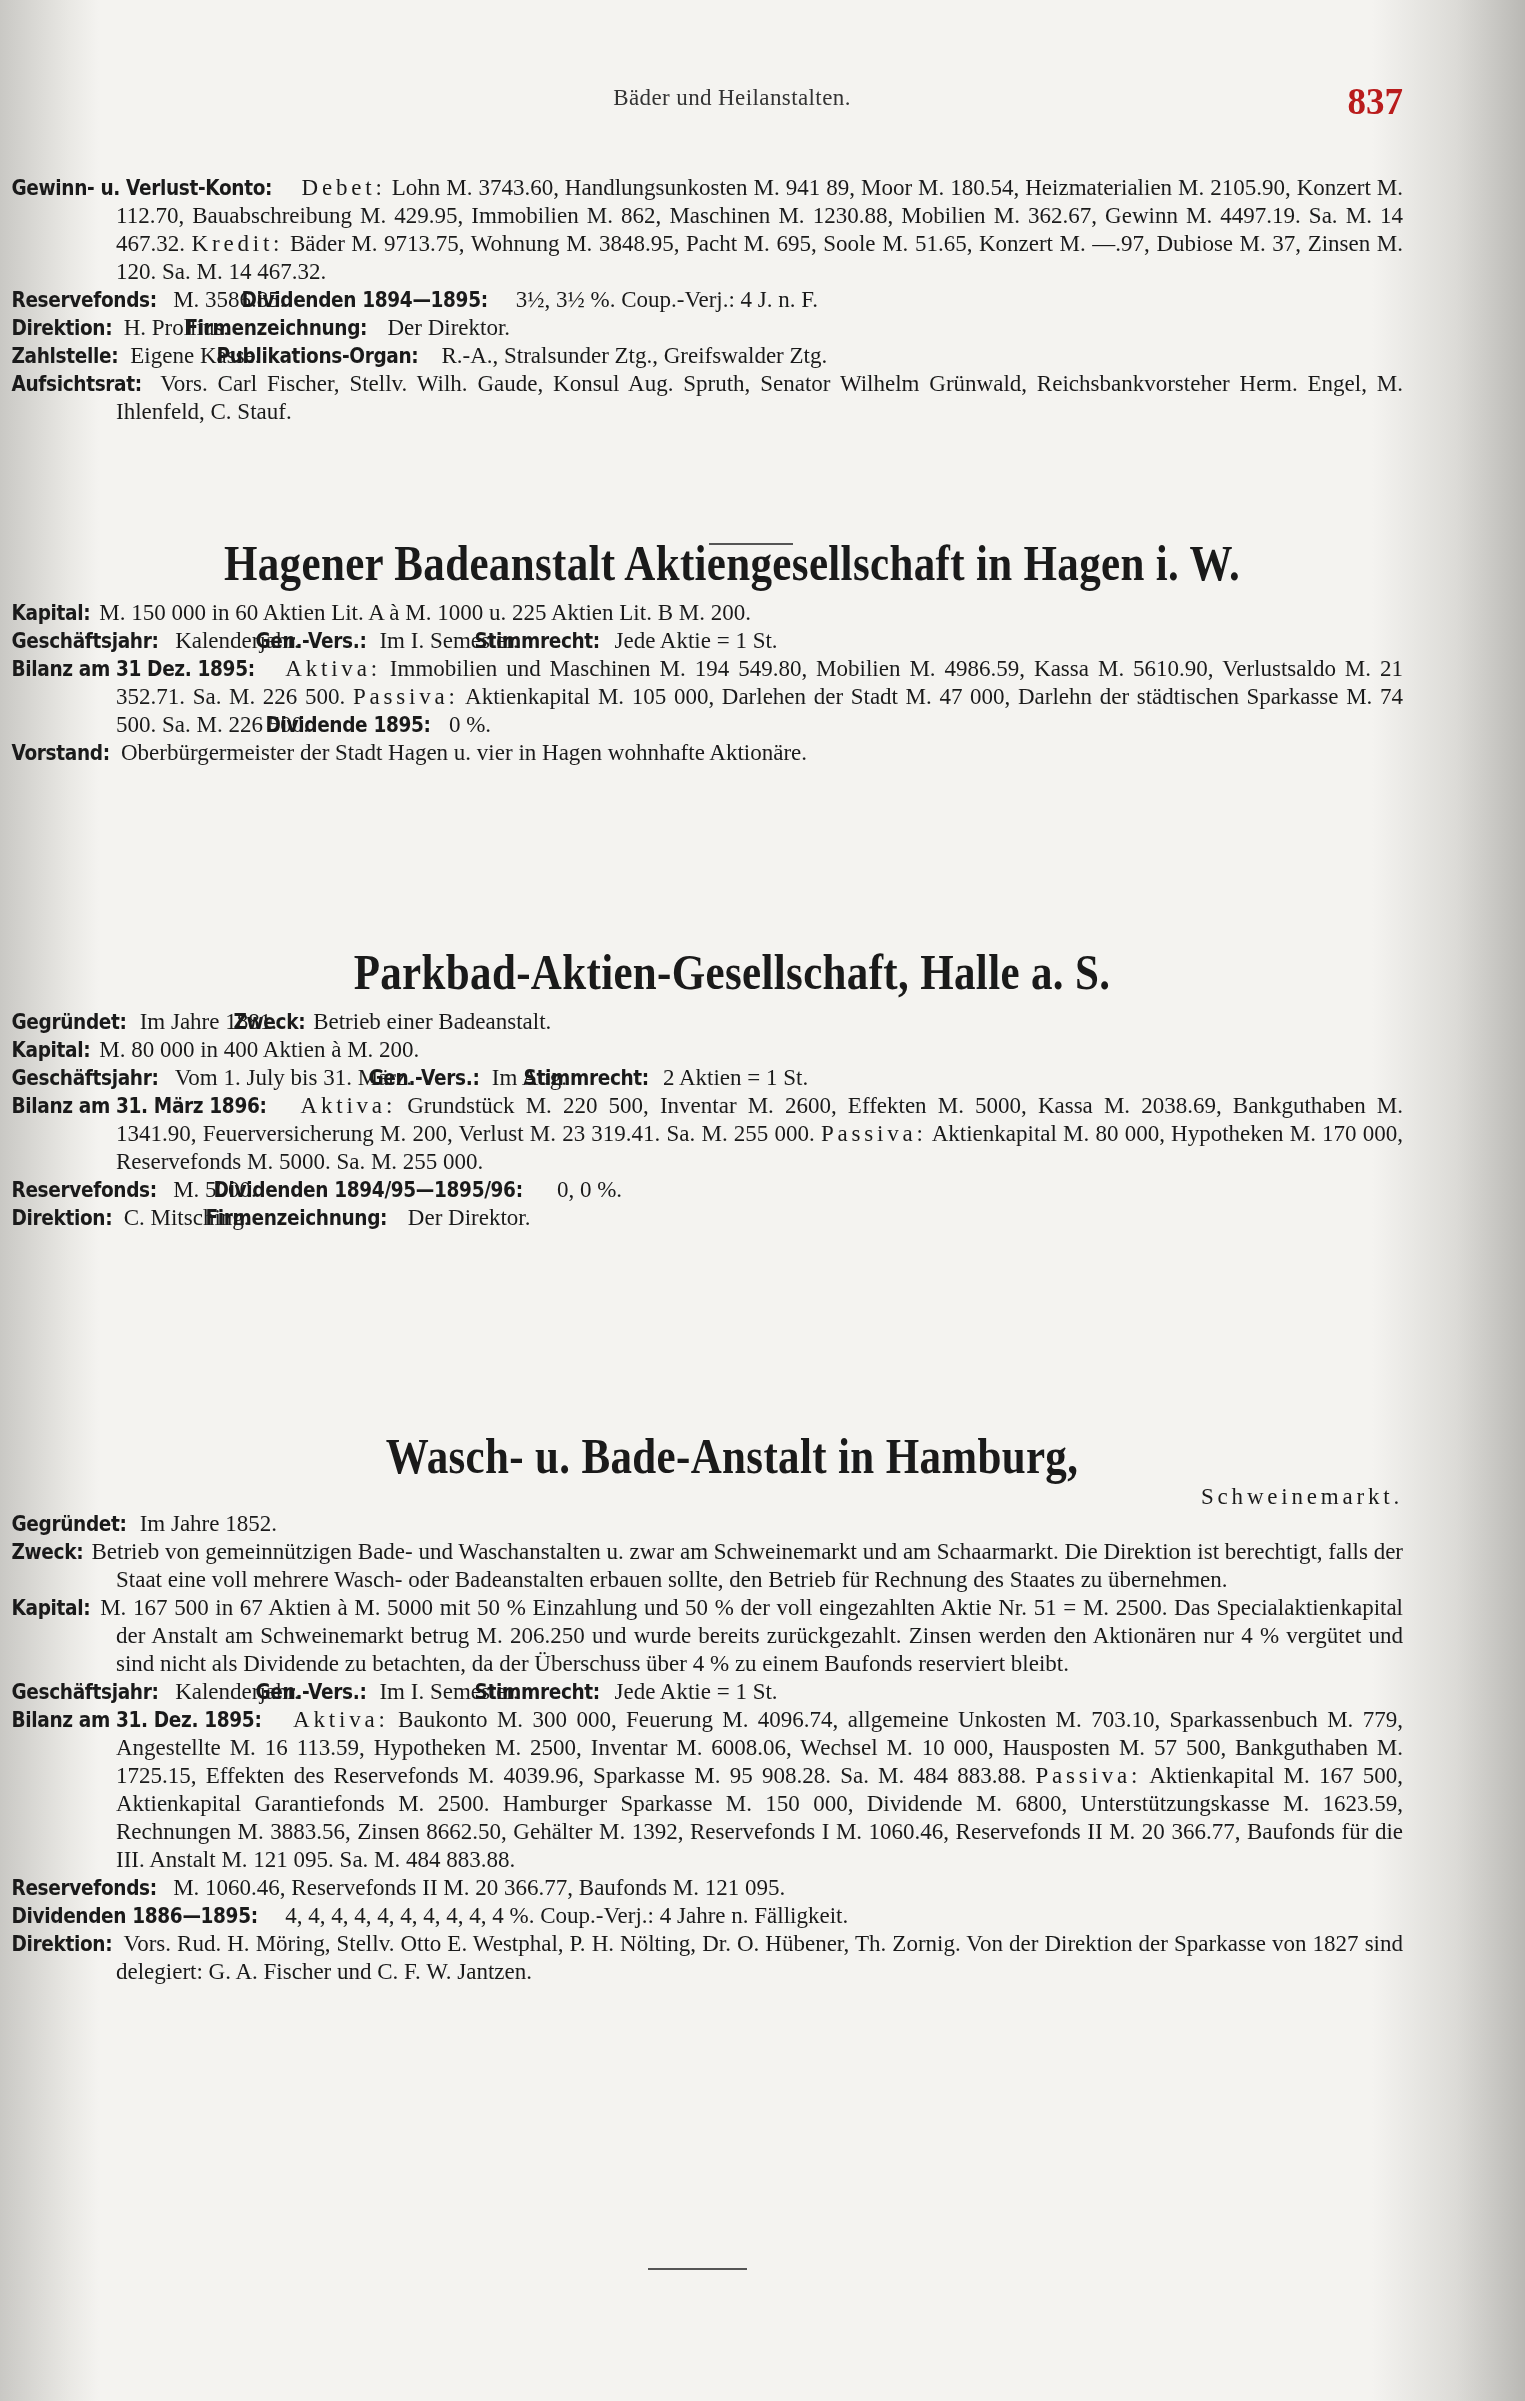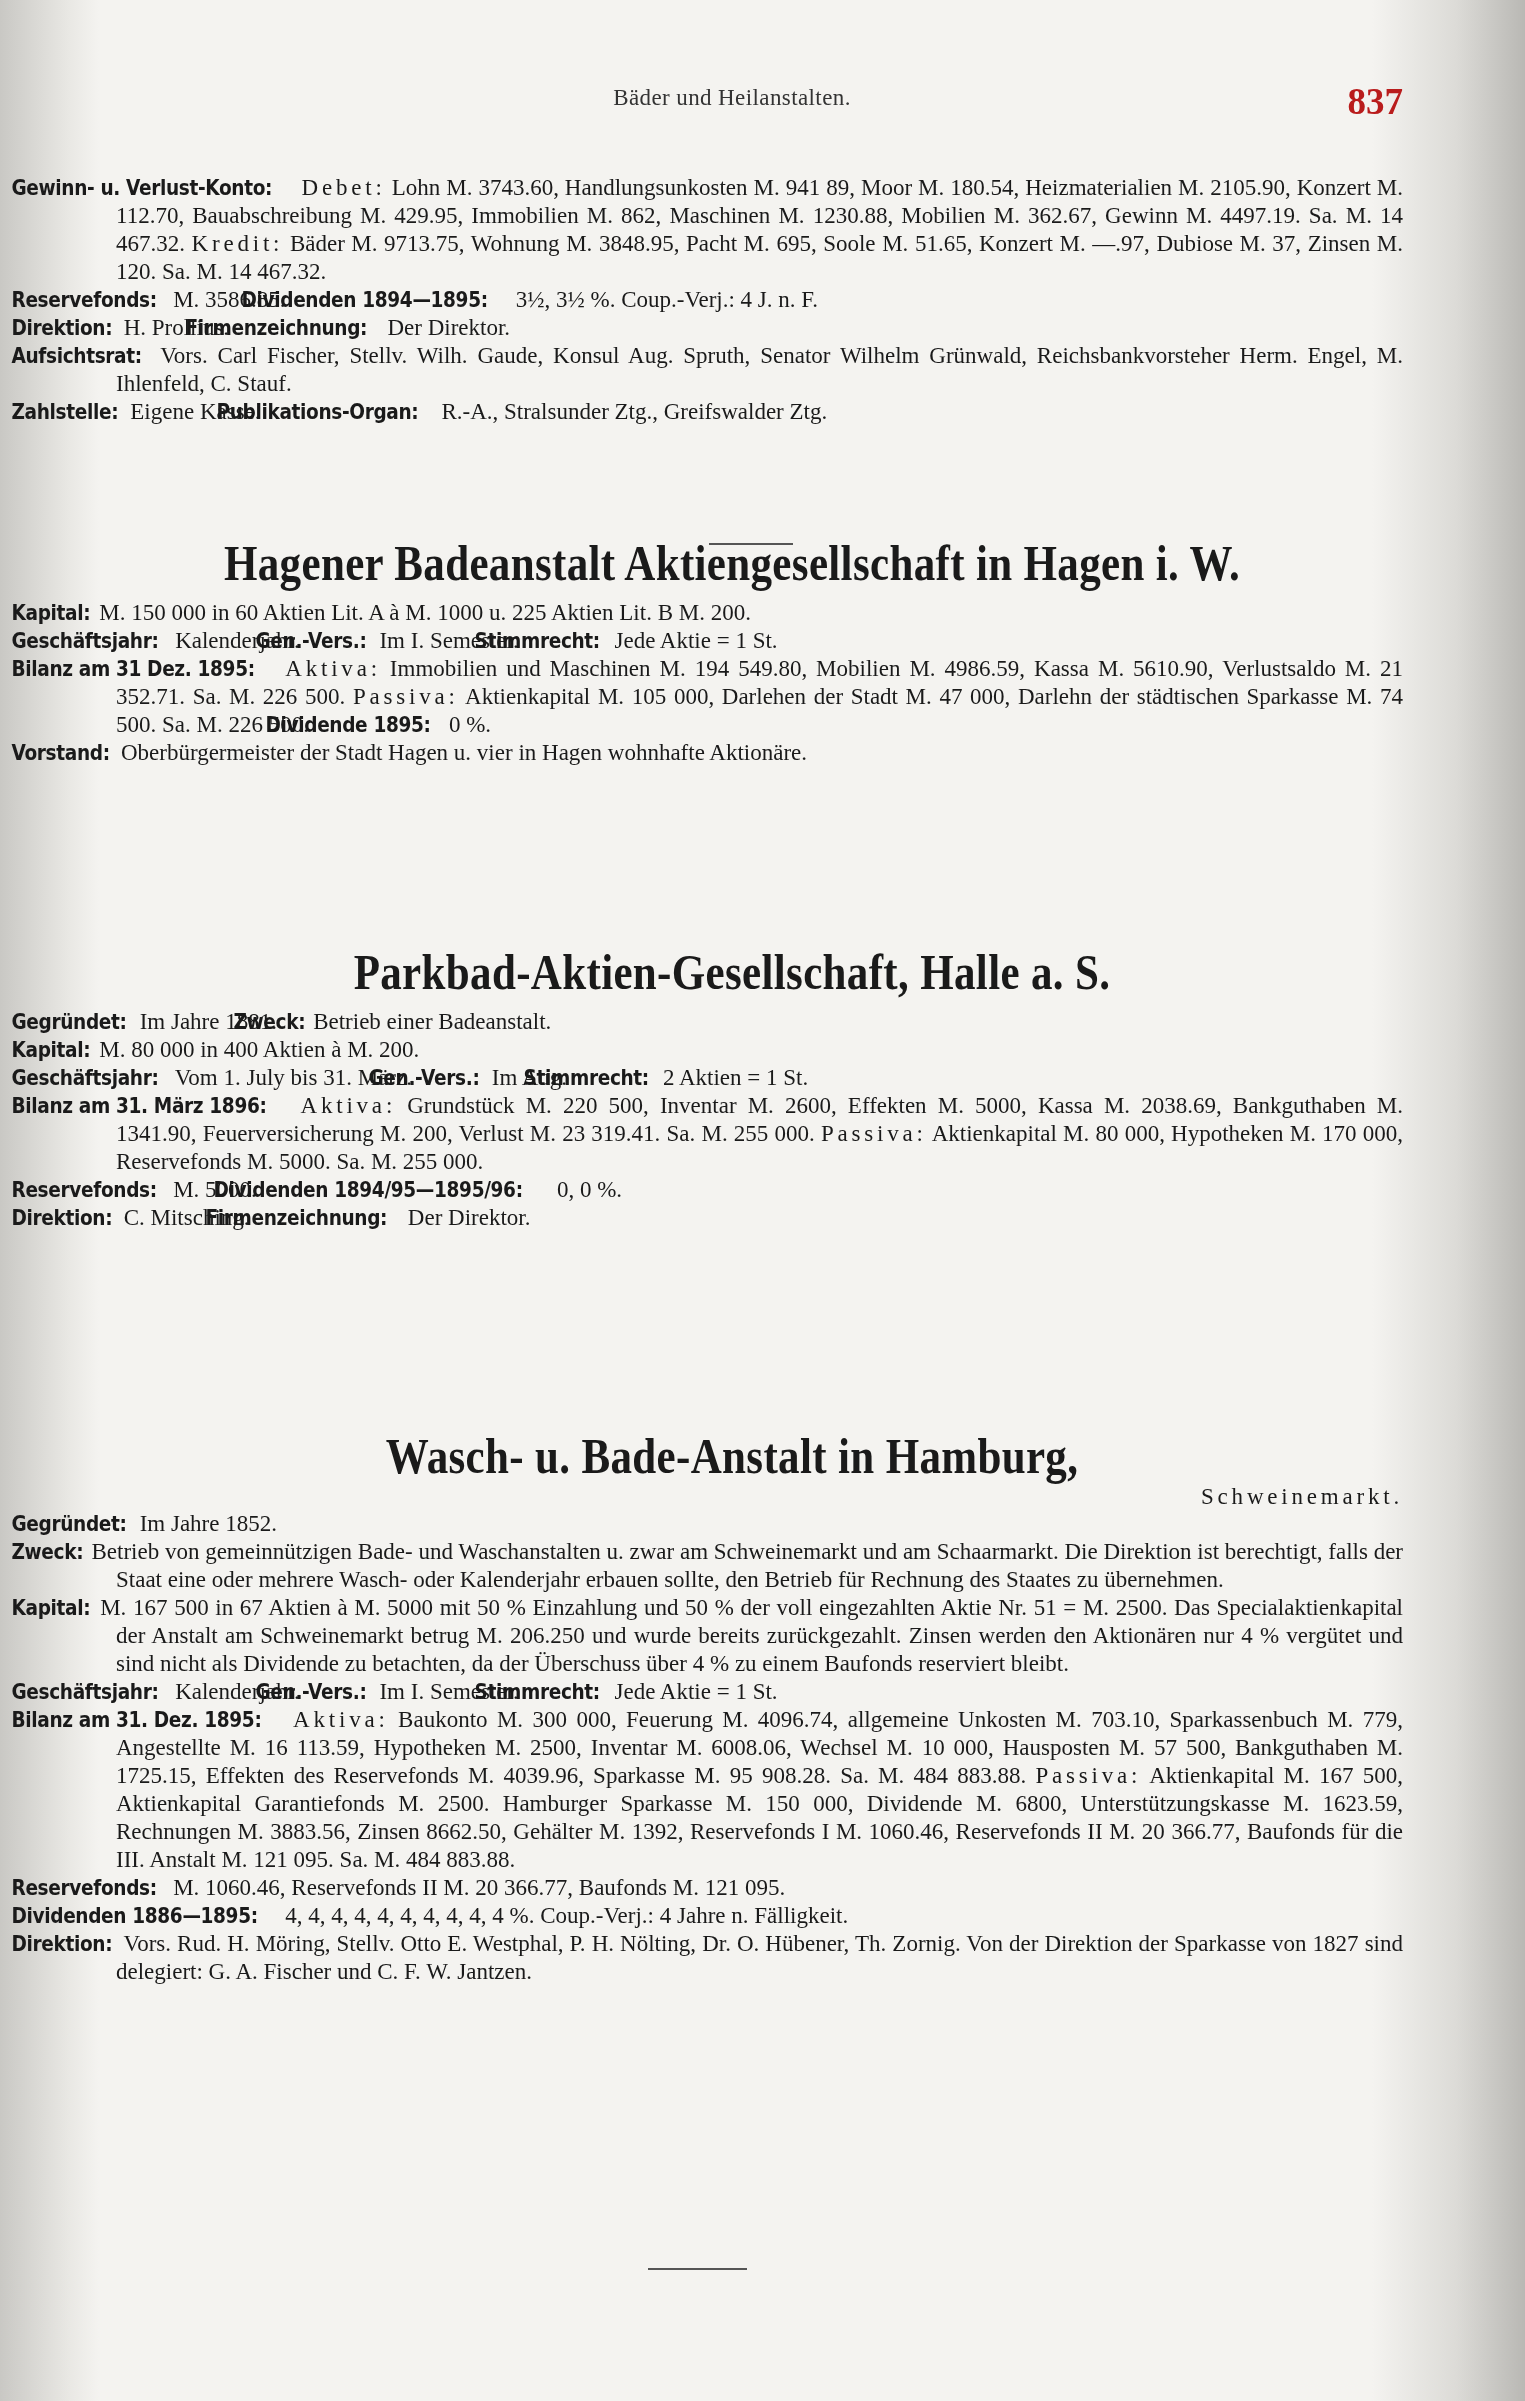--- a/index.html
+++ b/index.html
@@ -83,28 +83,28 @@
       <span class="k">Dividenden 1894—1895:</span>
       <span>3½, 3½ %. Coup.-Verj.: 4 J. n. F.</span>
     </p>
     <p class="entry">
       <span class="k">Direktion:</span>
       <span>H. Prollius.</span>
       <span class="k">Firmenzeichnung:</span>
       <span>Der Direktor.</span>
     </p>
     <p class="entry">
-      <span class="k">Aufsichtsrat:</span>
-      <span>Vors. Carl Fischer, Stellv. Wilh. Gaude, Konsul Aug. Spruth, Senator Wilhelm Grünwald, Reichsbankvorsteher Herm. Engel, M. Ihlenfeld, C. Stauf.</span>
-    </p>
-    <p class="entry">
       <span class="k">Zahlstelle:</span>
       <span>Eigene Kasse.</span>
       <span class="k">Publikations-Organ:</span>
       <span>R.-A., Stralsunder Ztg., Greifswalder Ztg.</span>
+    </p>
+    <p class="entry">
+      <span class="k">Aufsichtsrat:</span>
+      <span>Vors. Carl Fischer, Stellv. Wilh. Gaude, Konsul Aug. Spruth, Senator Wilhelm Grünwald, Reichsbankvorsteher Herm. Engel, M. Ihlenfeld, C. Stauf.</span>
     </p>
   </div>
 
   <div class="rule" style="top:543px; left:648px; width:84px;"></div>
 
   <div class="block" style="top:535px;">
     <h2 class="company-title">Hagener Badeanstalt Aktiengesellschaft in Hagen i. W.</h2>
     <p class="entry">
       <span class="k">Kapital:</span>
       <span>M. 150 000 in 60 Aktien Lit. A à M. 1000 u. 225 Aktien Lit. B M. 200.</span>
@@ -175,21 +175,21 @@
 
   <div class="block" style="top:1428px;">
     <h2 class="company-title">Wasch- u. Bade-Anstalt in Hamburg,</h2>
     <p class="company-sub">Schweinemarkt.</p>
     <p class="entry">
       <span class="k">Gegründet:</span>
       <span>Im Jahre 1852.</span>
     </p>
     <p class="entry">
       <span class="k">Zweck:</span>
-      <span>Betrieb von gemeinnützigen Bade- und Waschanstalten u. zwar am Schweinemarkt und am Schaarmarkt. Die Direktion ist berechtigt, falls der Staat eine oder mehrere Wasch- oder Kalenderjahr erbauen sollte, den Betrieb für Rechnung des Staates zu übernehmen.</span>
+      <span>Betrieb von gemeinnützigen Bade- und Waschanstalten u. zwar am Schweinemarkt und am Schaarmarkt. Die Direktion ist berechtigt, falls der Staat eine voll mehrere Wasch- oder Badeanstalten erbauen sollte, den Betrieb für Rechnung des Staates zu übernehmen.</span>
     </p>
     <p class="entry">
       <span class="k">Kapital:</span>
       <span>M. 167 500 in 67 Aktien à M. 5000 mit 50 % Einzahlung und 50 % der voll eingezahlten Aktie Nr. 51 = M. 2500. Das Specialaktienkapital der Anstalt am Schweinemarkt betrug M. 206.250 und wurde bereits zurückgezahlt. Zinsen werden den Aktionären nur 4 % vergütet und sind nicht als Dividende zu betachten, da der Überschuss über 4 % zu einem Baufonds reserviert bleibt.</span>
     </p>
     <p class="entry">
       <span class="k">Geschäftsjahr:</span>
       <span>Kalenderjahr.</span>
       <span class="k">Gen.-Vers.:</span>
       <span>Im I. Semester.</span>

